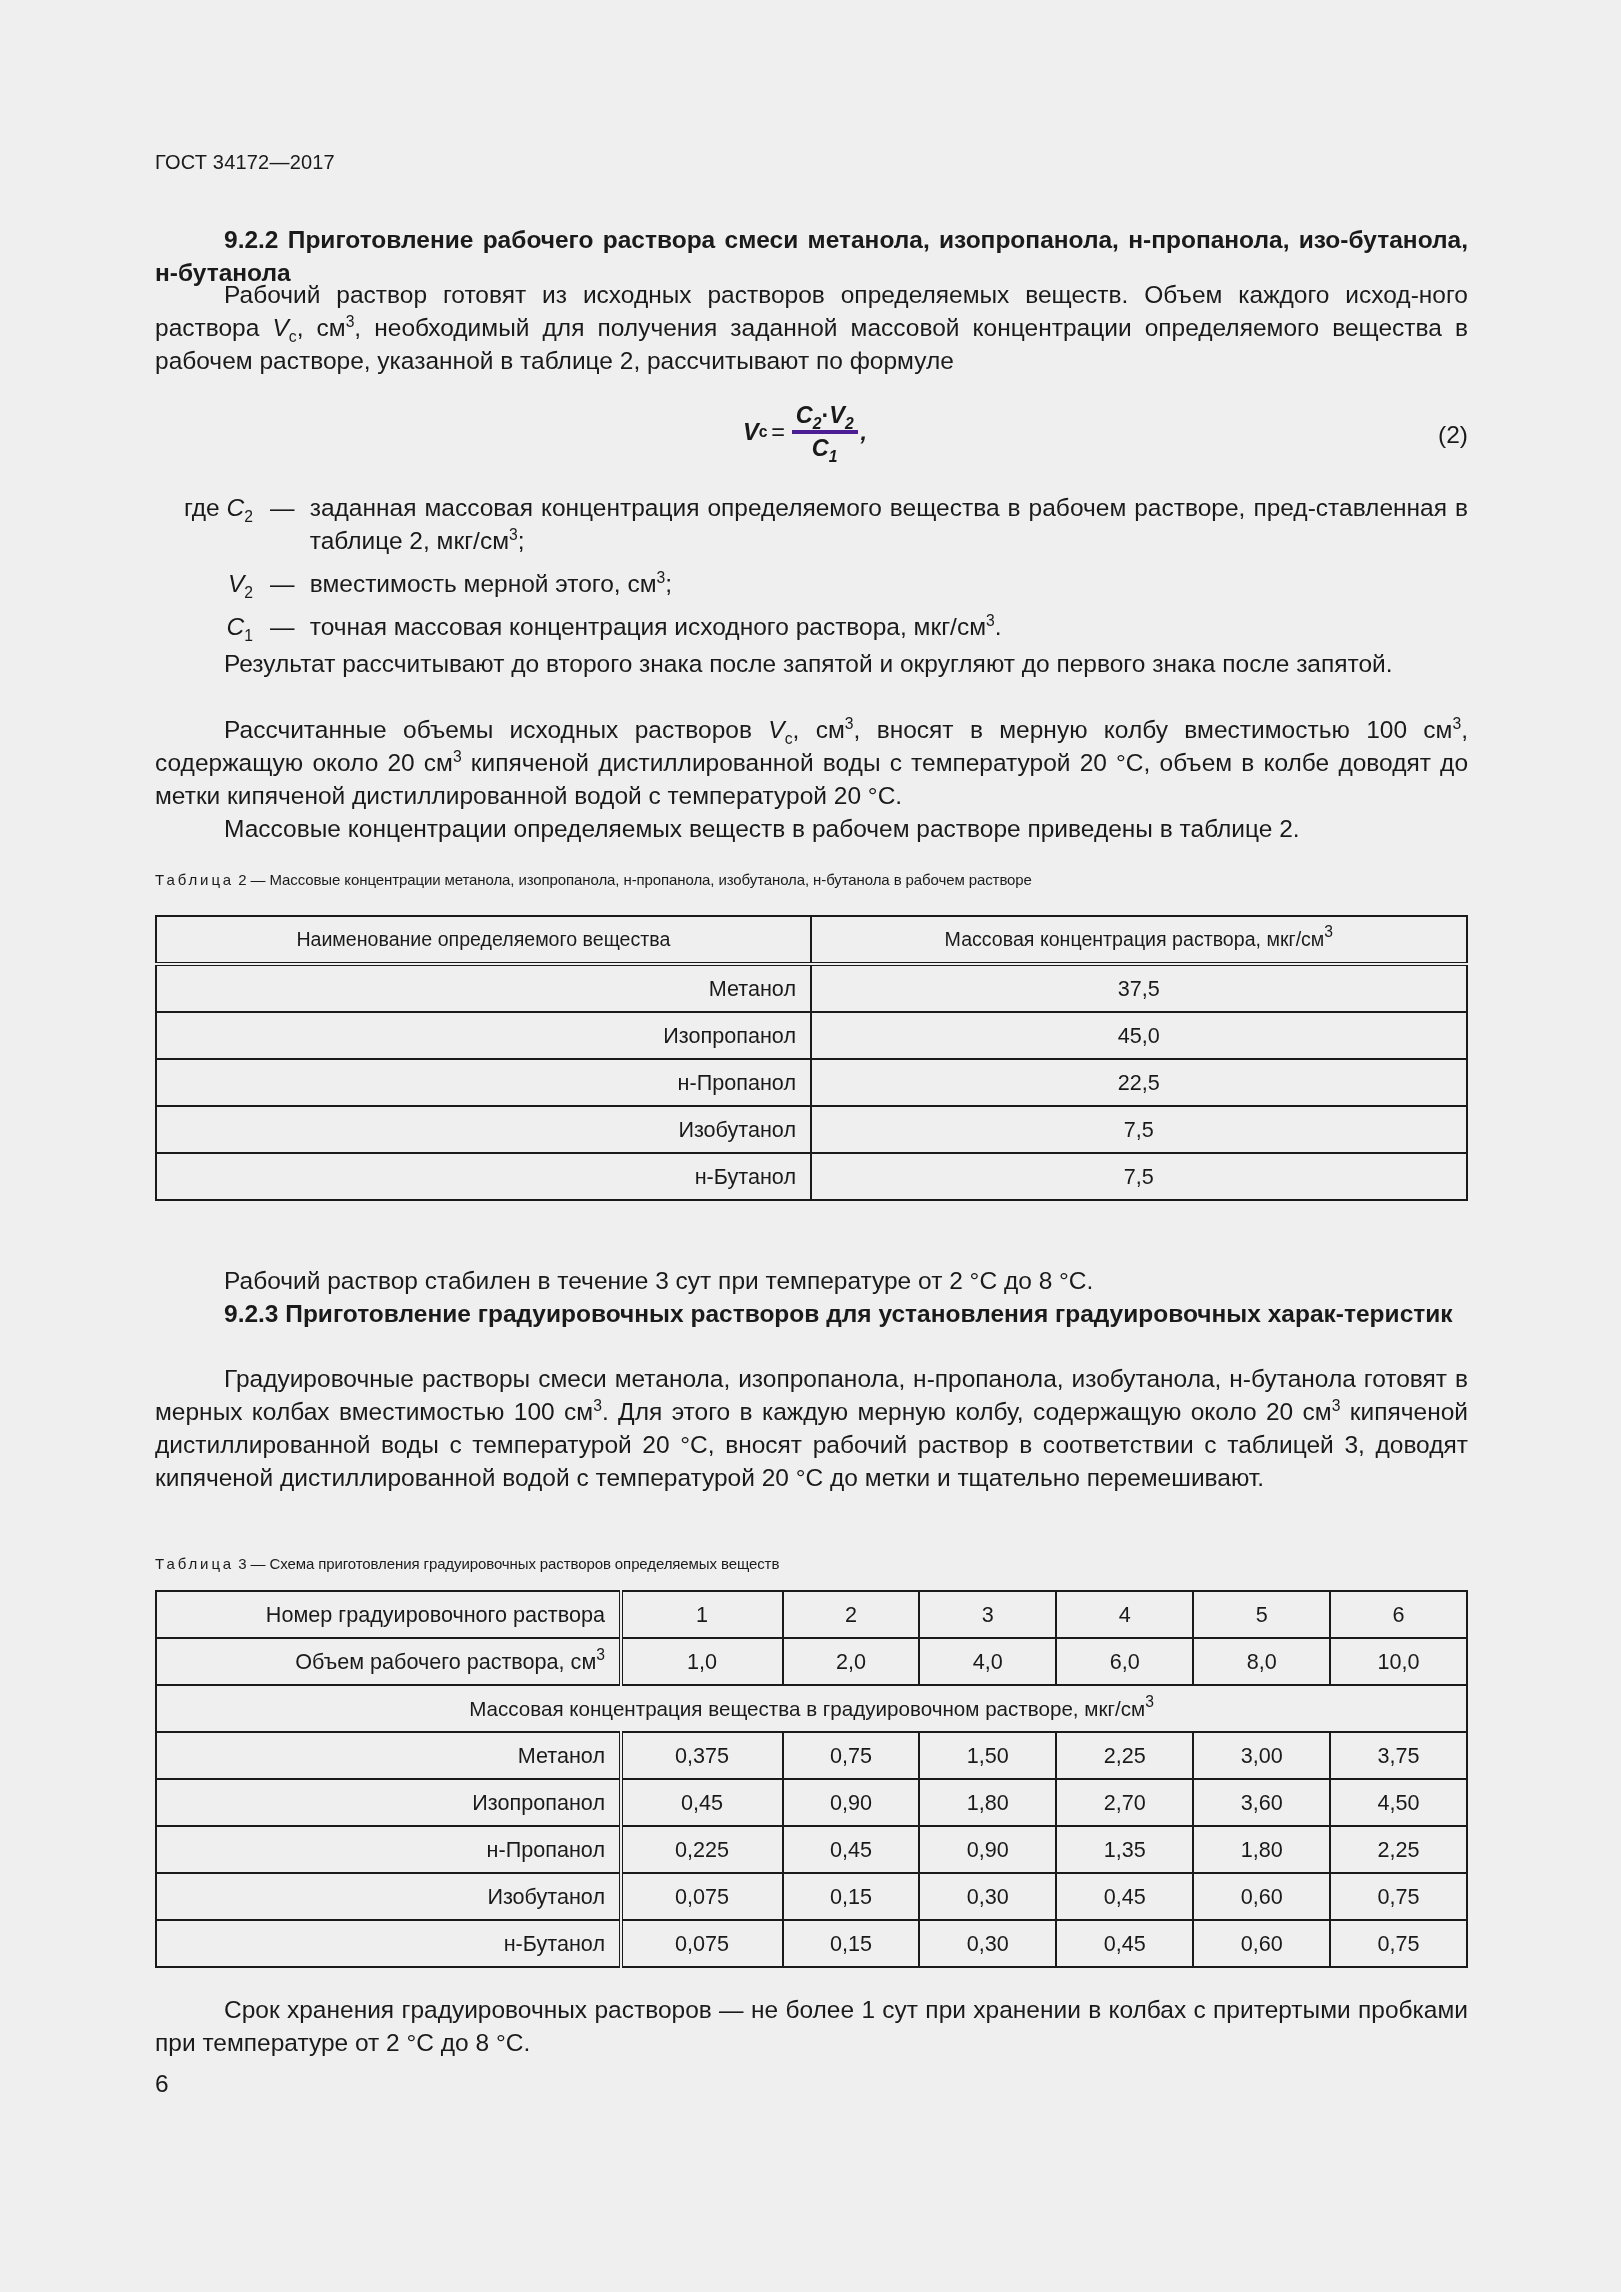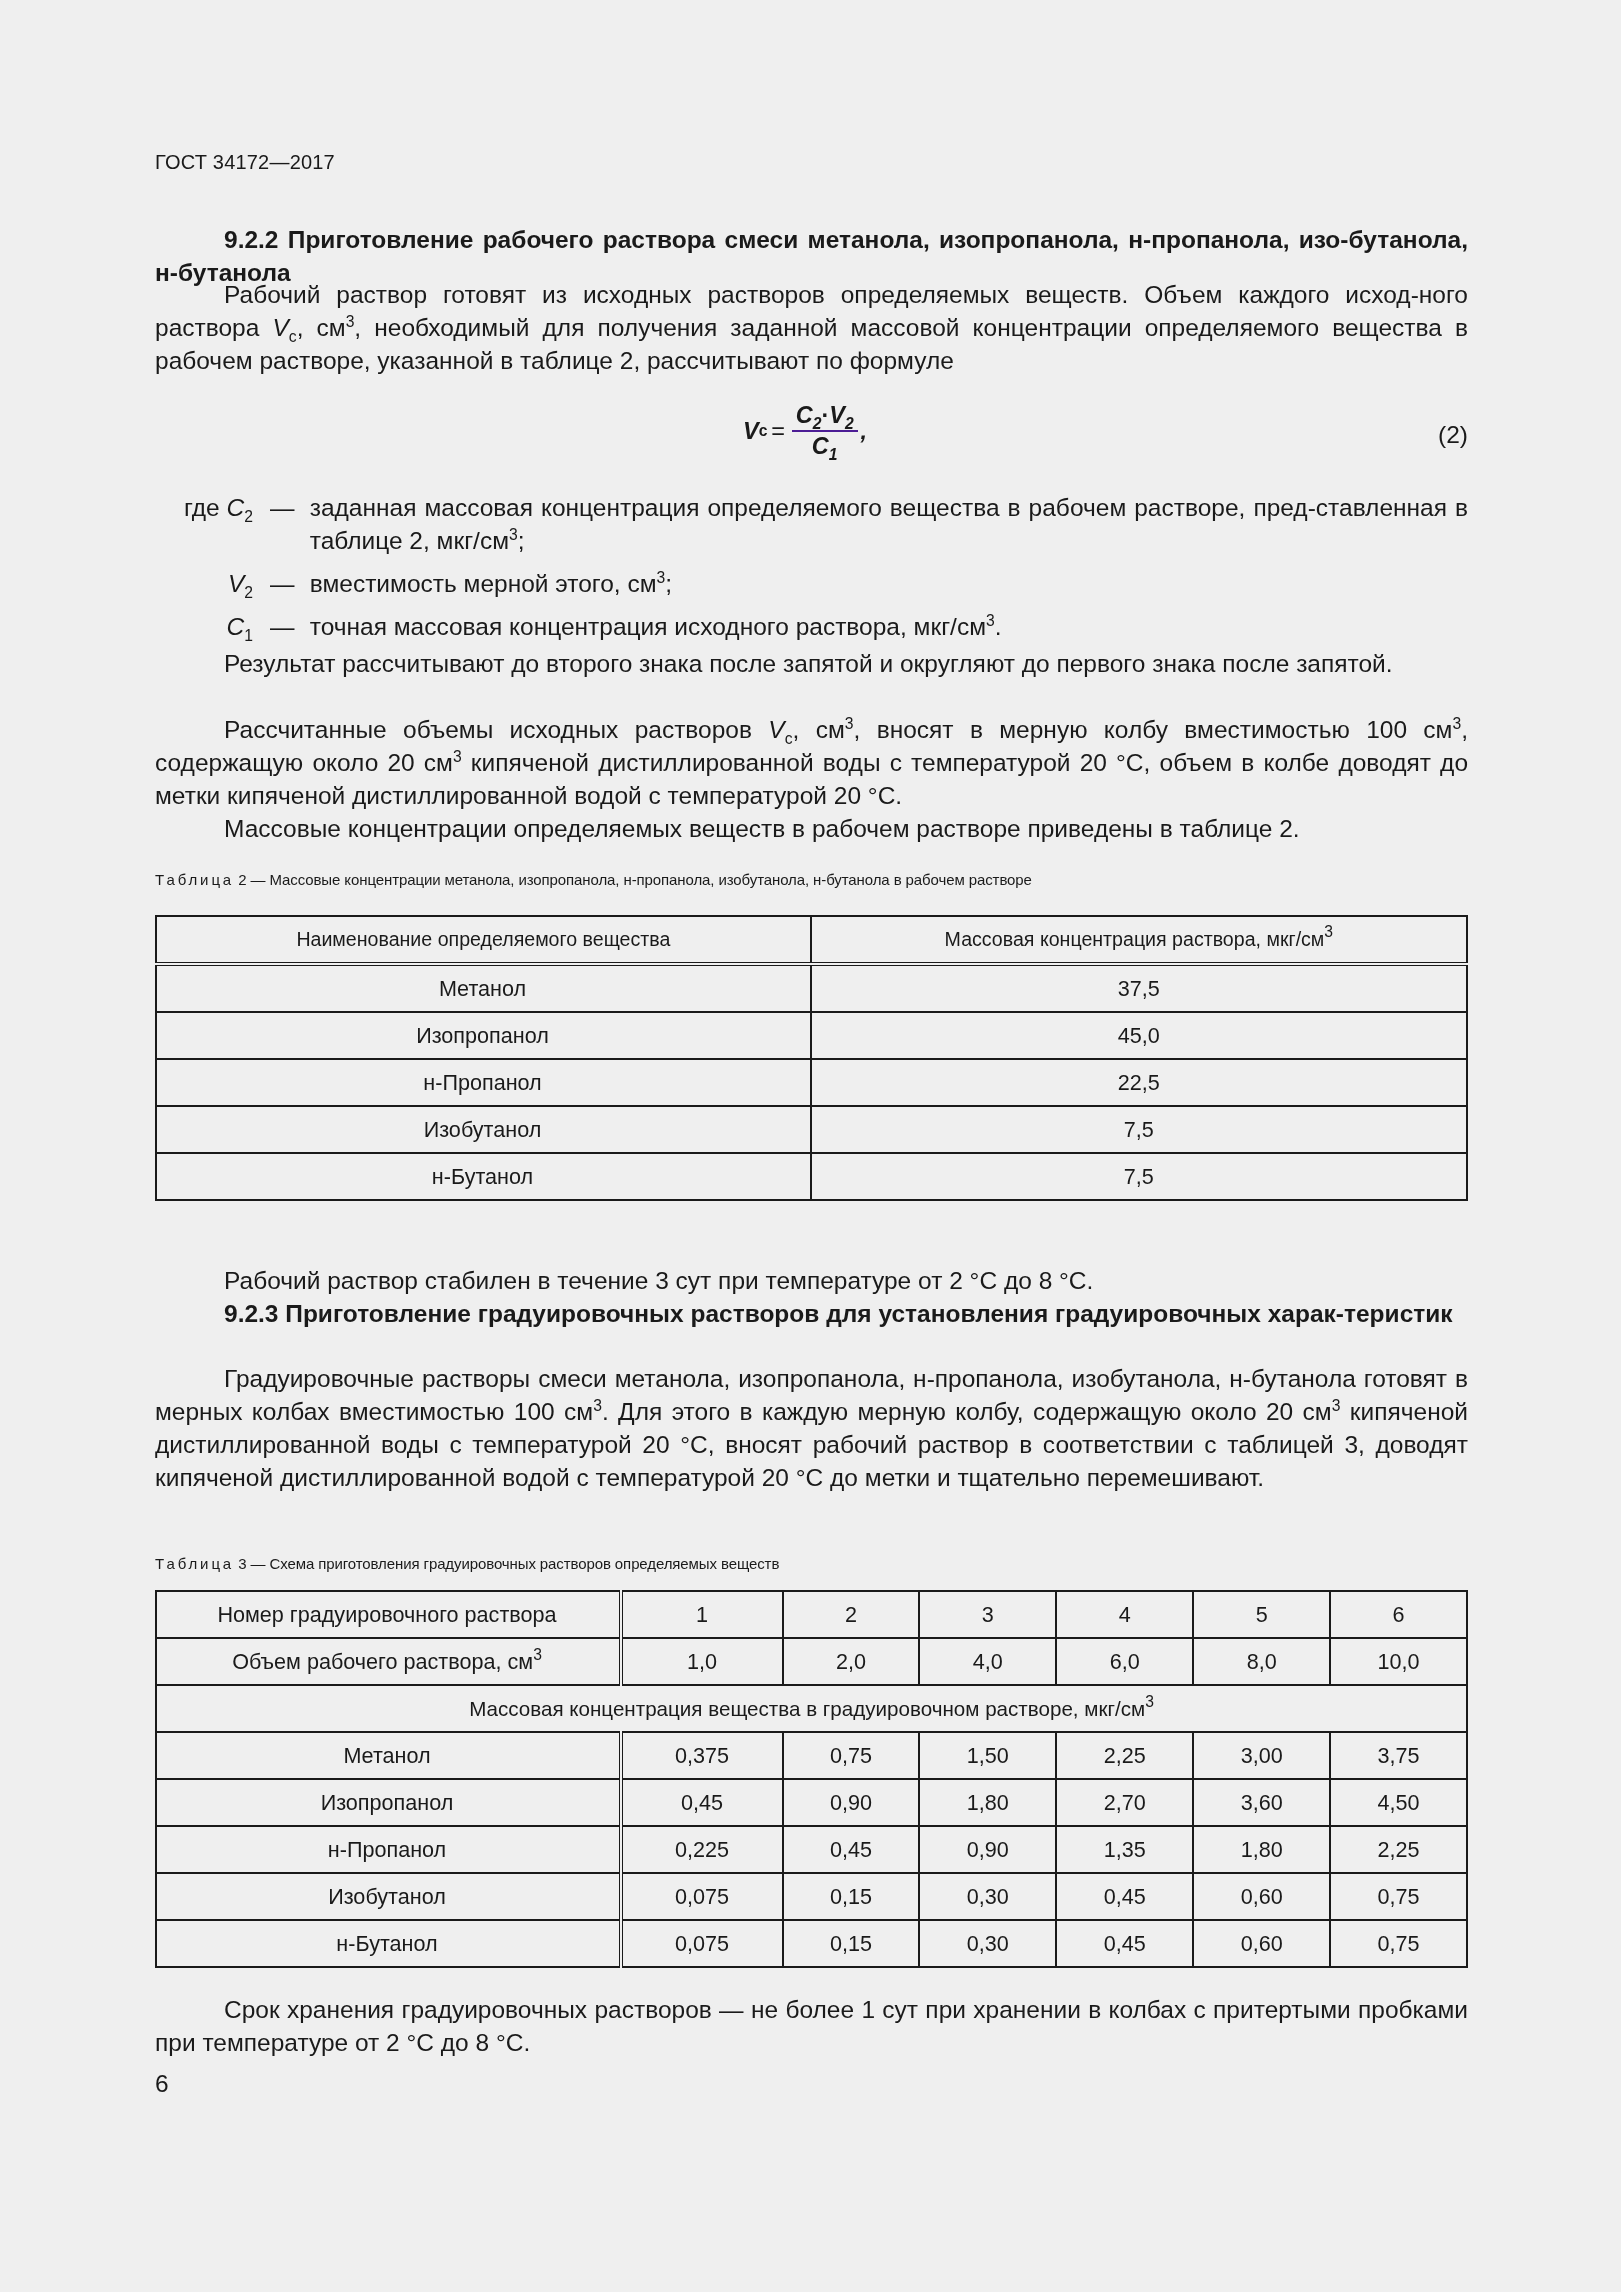--- a/index.html
+++ b/index.html
@@ -51,21 +51,21 @@
       font-style: italic;
       display: flex;
       align-items: center;
     }
     .frac {
       display: inline-flex;
       flex-direction: column;
       align-items: center;
       margin: 0 2.9px;
     }
-    .frac .num { border-bottom: 2px solid #4c1d95; padding: 0 3.9px 1px; }
+    .frac .num { border-bottom: 4px solid #4c1d95; padding: 0 3.9px 1px; }
     .frac .den { padding-top: 1px; }
     .formula-number {
       position: absolute;
       top: 421px;
       right: 0;
       font-size: 24.5px;
     }
 
     .legend {
       position: absolute;
@@ -112,21 +112,21 @@
       border-collapse: collapse;
       font-size: 21.6px;
     }
     td, th {
       border: 2px solid #1a1a1a;
       font-weight: normal;
       height: 45px;
       padding: 0 13.7px;
     }
     .center { text-align: center; }
-    .left { text-align: center; padding-left: 12px; }
+    .left { text-align: right; padding-left: 12px; }
 
     #table2 { top: 915px; border: 2.9px solid #1a1a1a; }
     #table2 th { font-size: 19.6px; height: 45px; }
     #table2 tr.head-row th { border-bottom: 4.9px double #1a1a1a; }
     #table2 td.col1 { width: 627px; }
 
     #table3 { top: 1590px; border: 2.9px solid #1a1a1a; }
     #table3 td { height: 45px; }
     #table3 td.name-col { width: 436px; border-right: 4.9px double #1a1a1a; }
     #table3 tr.sub-head td { border-bottom: 2.9px solid #1a1a1a; font-size: 20.6px; }

